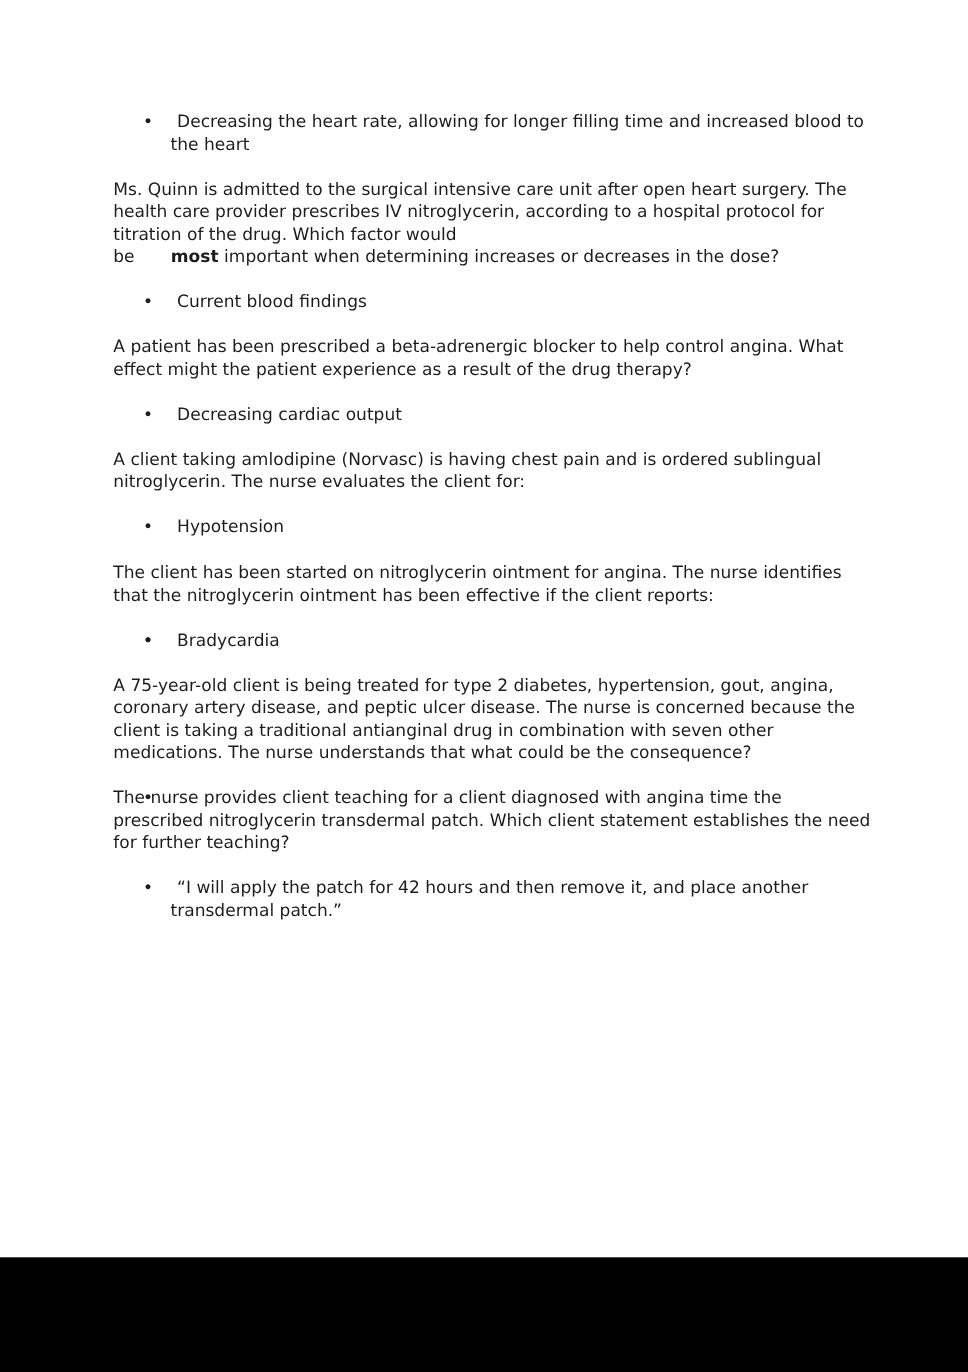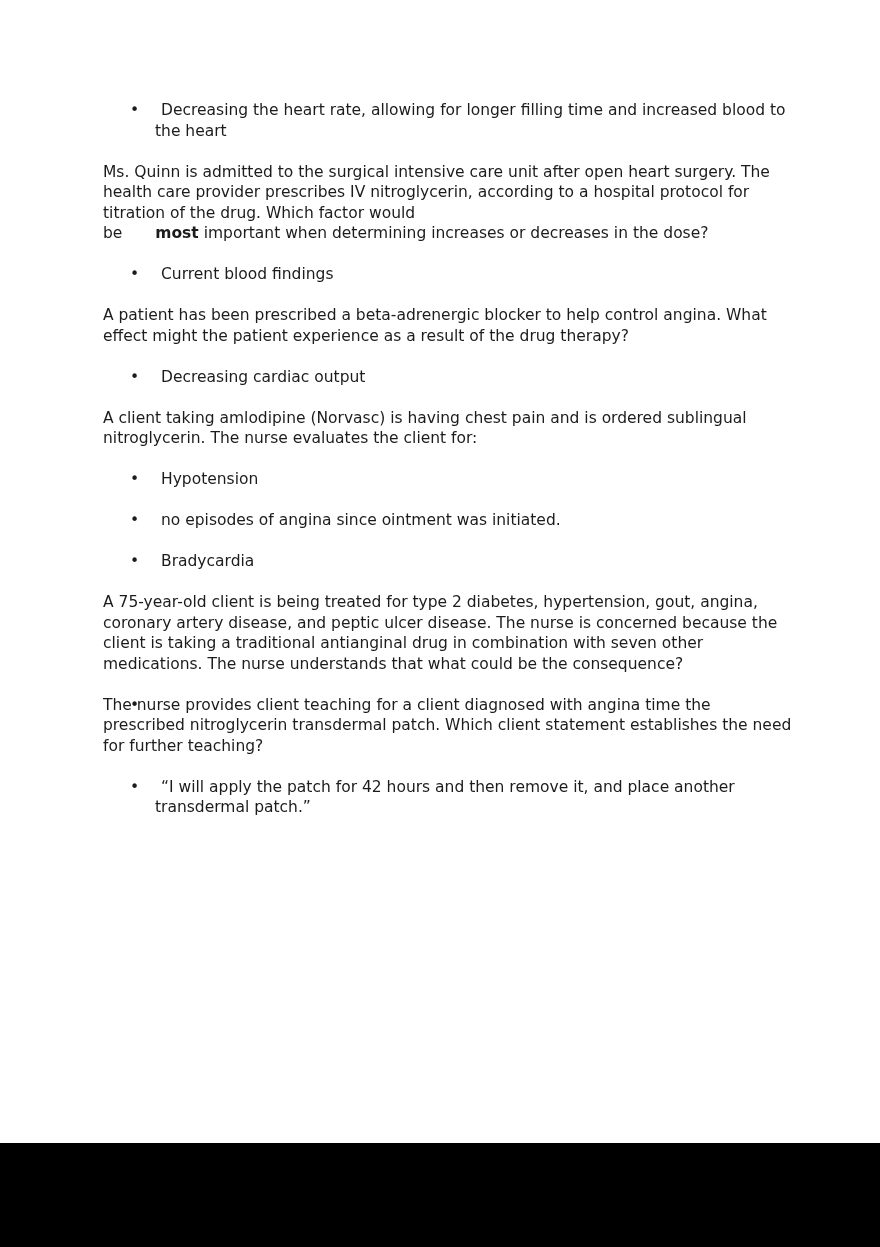--- a/index.html
+++ b/index.html
@@ -61,21 +61,22 @@
 
 <div class="page">
   <div class="content" id="doc-content">
       <div class="bullet-item"><span class="bullet-dot">•</span><span class="bullet-text"><span class="run">Decreasing the heart rate, allowing for longer filling time and increased blood to the heart</span></span></div>
       <p class="para"><span class="run">Ms. Quinn is admitted to the surgical intensive care unit after open heart surgery. The health care provider prescribes IV nitroglycerin, according to a hospital protocol for titration of the drug. Which factor would</span><br><span class="run">be </span><span class="run bold">most</span><span class="run"> important when determining increases or decreases in the dose?</span></p>
       <div class="bullet-item"><span class="bullet-dot">•</span><span class="bullet-text"><span class="run">Current blood findings</span></span></div>
       <p class="para"><span class="run">A patient has been prescribed a beta-adrenergic blocker to help control angina. What effect might the patient experience as a result of the drug therapy?</span></p>
       <div class="bullet-item"><span class="bullet-dot">•</span><span class="bullet-text"><span class="run">Decreasing cardiac output</span></span></div>
       <p class="para"><span class="run">A client taking amlodipine (Norvasc) is having chest pain and is ordered sublingual nitroglycerin. The nurse evaluates the client for:</span></p>
       <div class="bullet-item"><span class="bullet-dot">•</span><span class="bullet-text"><span class="run">Hypotension</span></span></div>
-      <div class="bullet-item"><span class="bullet-dot">•</span><span class="bullet-text"><span class="run">no episodes of angina since ointment was initiated.</span></span></div>
+      <p class="para"><span class="run">The client has been started on nitroglycerin ointment for angina. The nurse identifies that the nitroglycerin ointment has been effective if the client reports:</span></p>
+      <div class="bullet-item"><span class="bullet-dot">•</span></div>
       <div class="bullet-item"><span class="bullet-dot">•</span><span class="bullet-text"><span class="run">Bradycardia</span></span></div>
       <p class="para"><span class="run">A 75-year-old client is being treated for type 2 diabetes, hypertension, gout, angina, coronary artery disease, and peptic ulcer disease. The nurse is concerned because the client is taking a traditional antianginal drug in combination with seven other medications. The nurse understands that what could be the consequence?</span></p>
       <div class="bullet-item"><span class="bullet-dot">•</span></div>
       <p class="para"><span class="run">The nurse provides client teaching for a client diagnosed with angina time the prescribed nitroglycerin transdermal patch. Which client statement establishes the need for further teaching?</span></p>
       <div class="bullet-item"><span class="bullet-dot">•</span><span class="bullet-text"><span class="run">“I will apply the patch for 42 hours and then remove it, and place another transdermal patch.”</span></span></div>
     </div>
   <div class="bottom-bar" id="bottom-bar" style="background: rgb(0, 0, 0);"></div>
 </div>
 
 </body></html>

